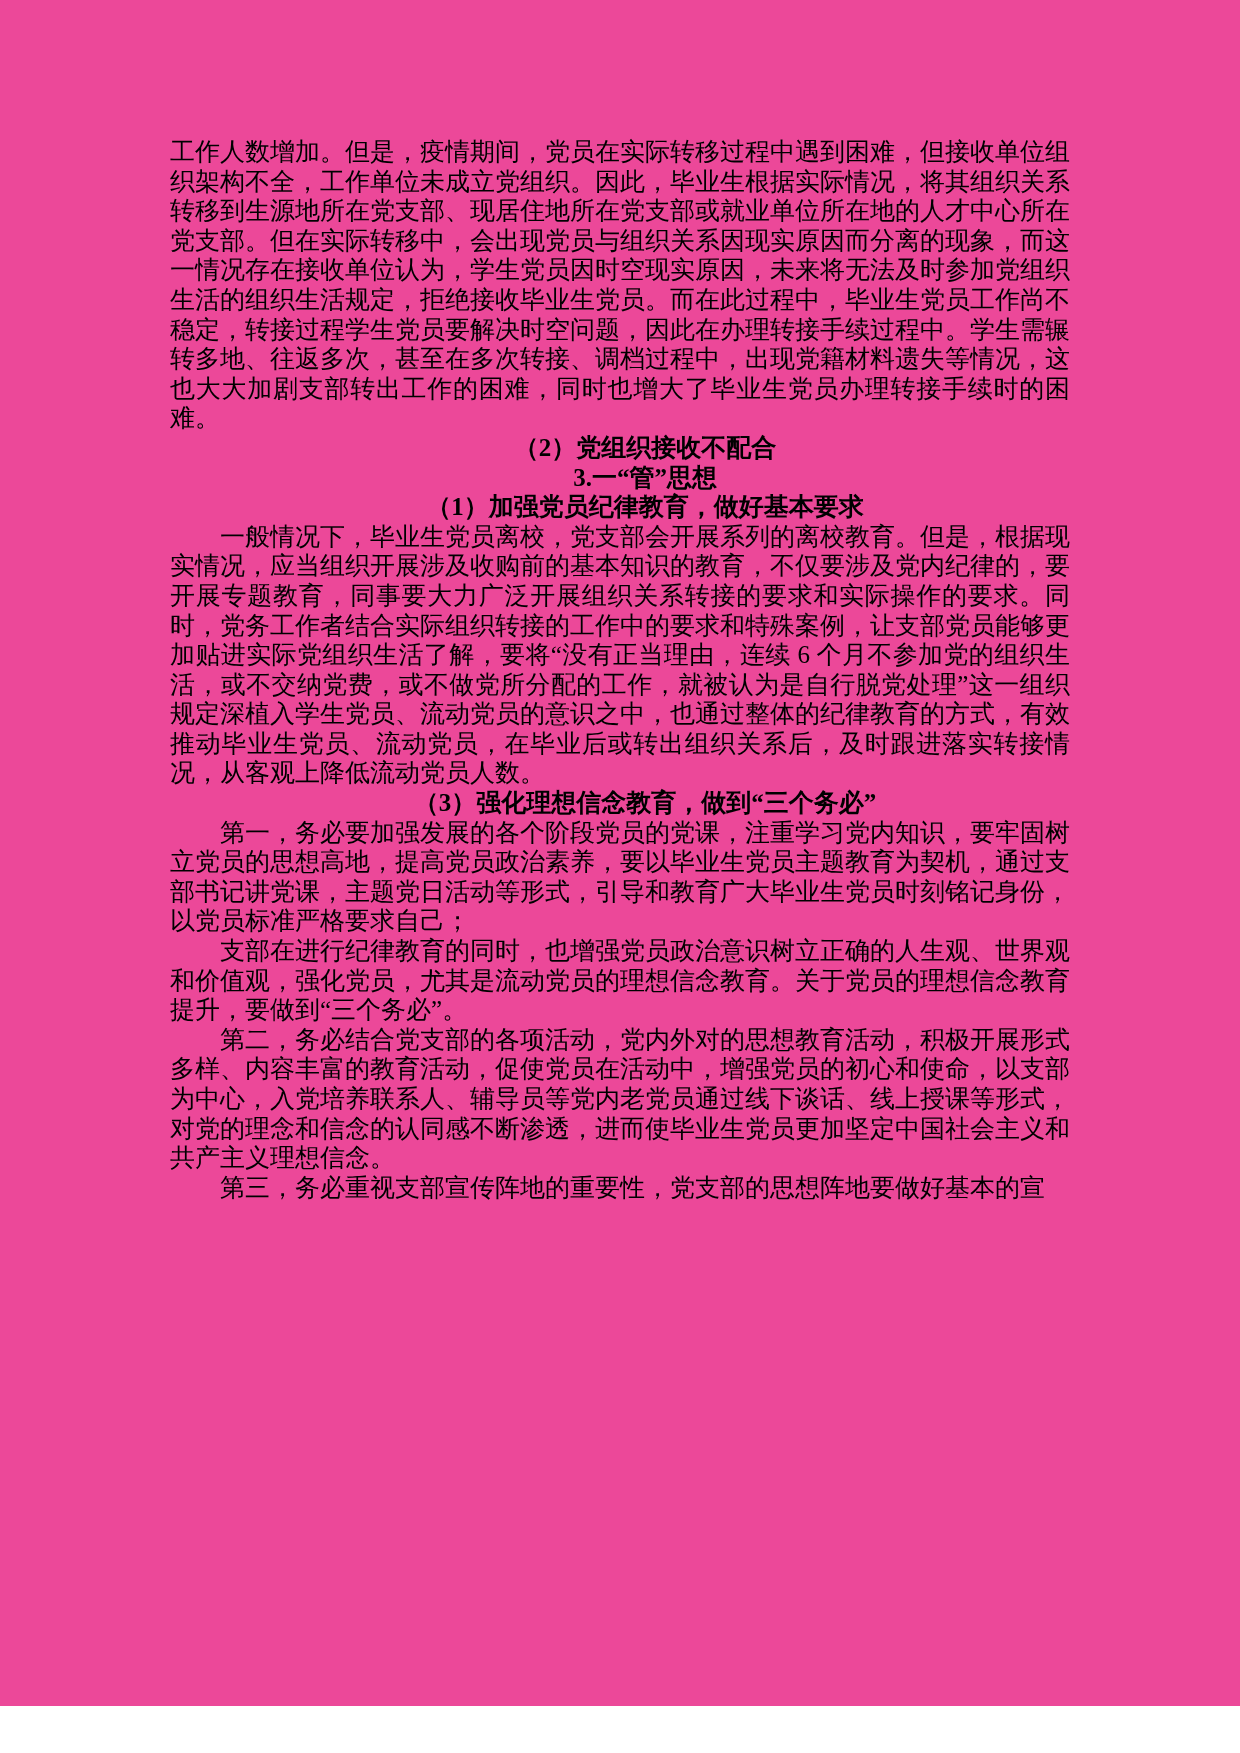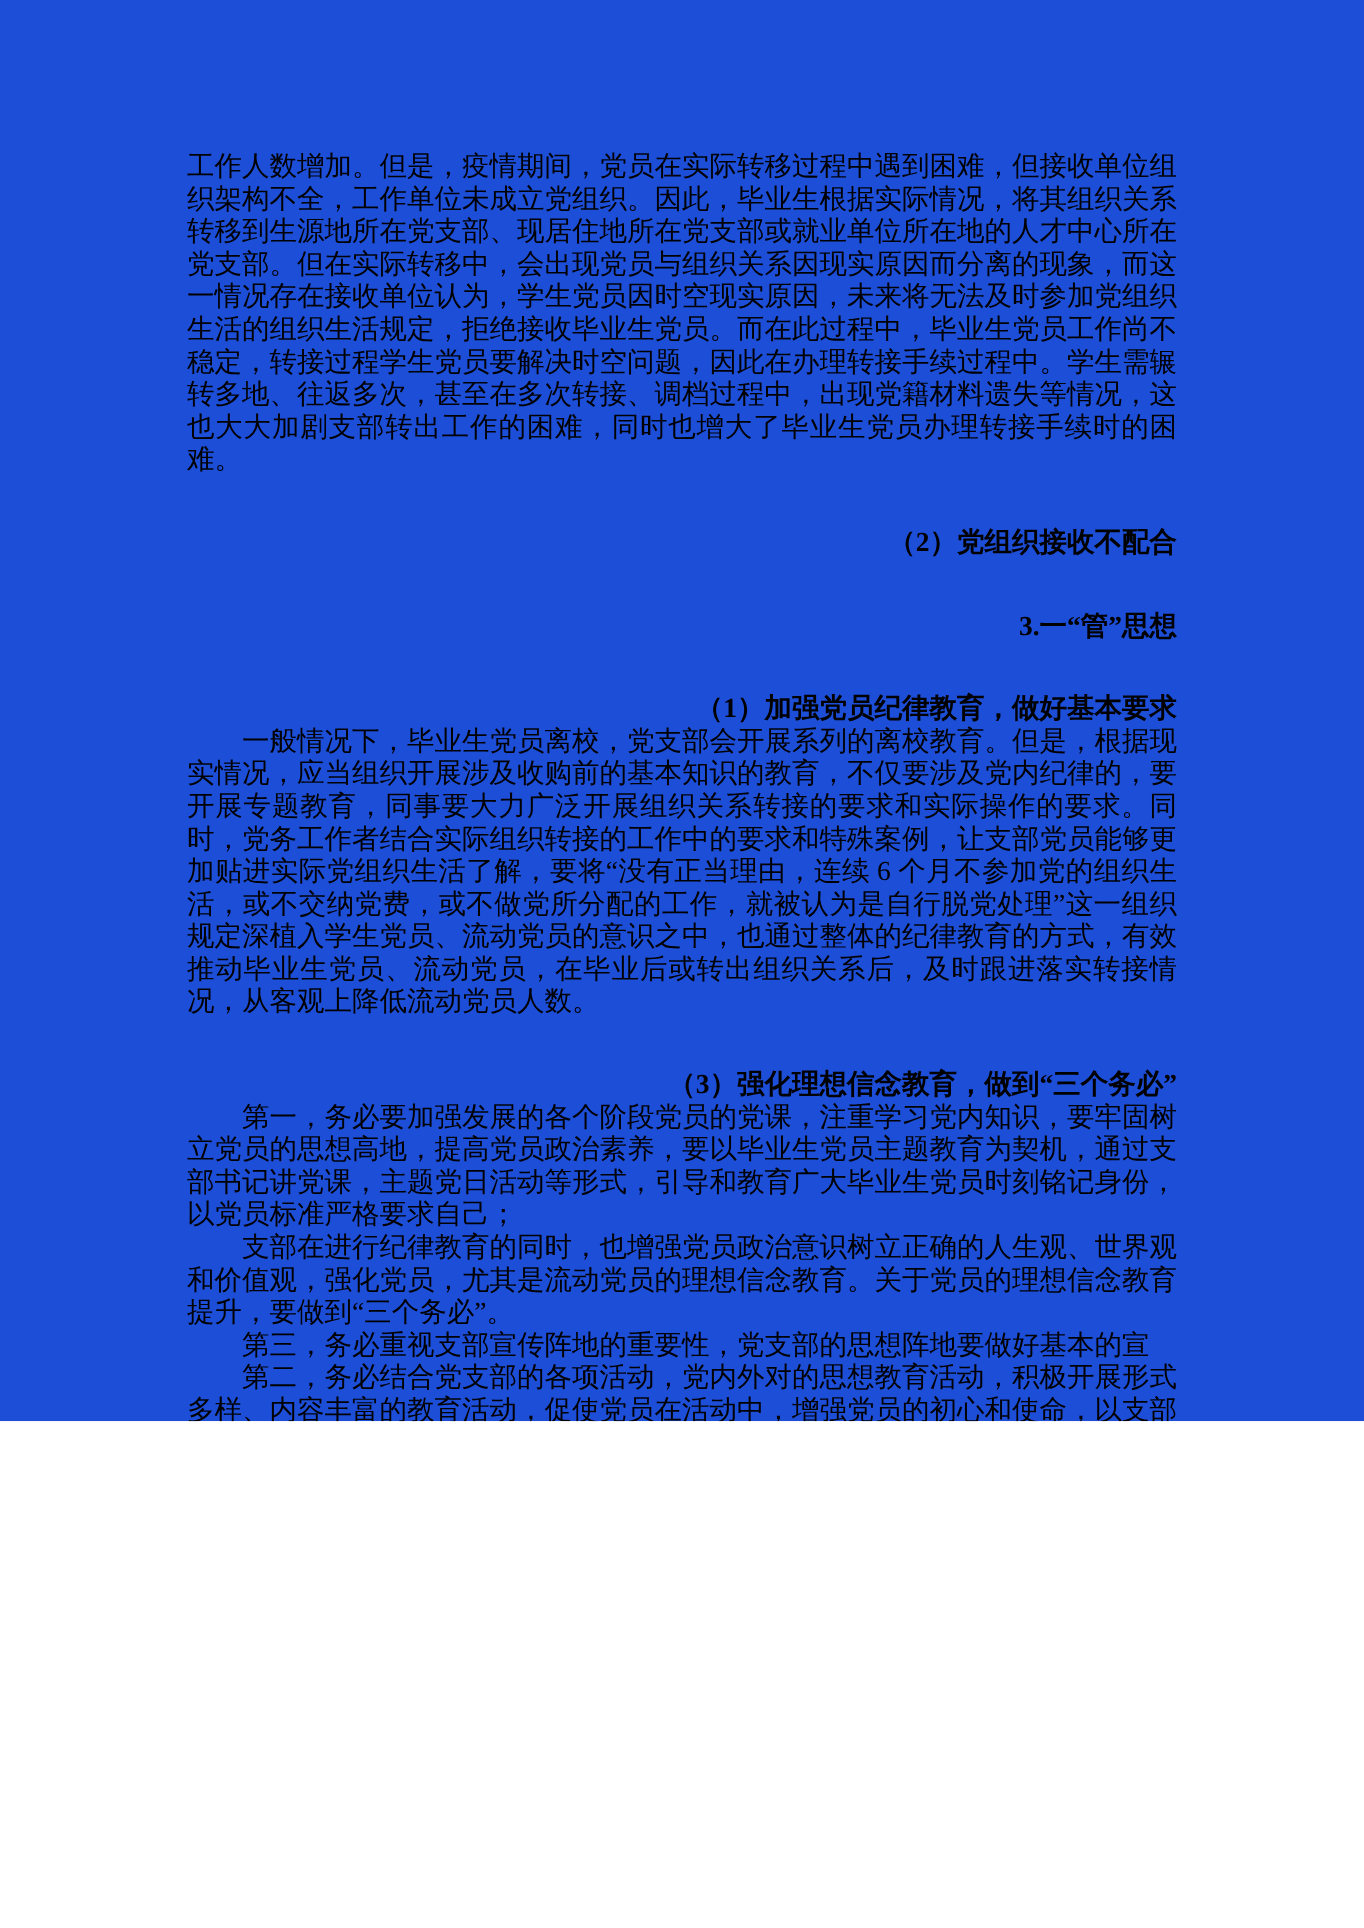--- a/index.html
+++ b/index.html
@@ -3,57 +3,56 @@
 <meta charset="utf-8">
 <style>
   html, body {
     margin: 0;
     padding: 0;
     background: #ffffff;
   }
   .page {
     position: relative;
     width: 1240px;
-    height: 1292px;
-    background: #1d4ed8;
+    height: 1706px;
+    background: #ec4899;
     box-sizing: border-box;
     padding: 137px 170px 60px 170px;
     overflow: hidden;
   }
   .doc {
     font-family: "Liberation Serif", "DejaVu Serif", serif;
     font-size: 25px;
     line-height: 29.6px;
     color: #000000;
   }
   .doc p {
     margin: 0;
     padding: 0;
     text-align: justify;
     text-justify: inter-ideograph;
     word-break: break-all;
   }
   .doc p.heading {
     font-weight: bold;
-    text-align: right;
-    margin-top: 46px;
+    text-align: center;
   }
   .doc p.indent {
     text-indent: 2em;
   }
 </style>
 </head>
 <body>
 
 <div class="page">
   <div class="doc">
       <p class="para">工作人数增加。但是，疫情期间，党员在实际转移过程中遇到困难，但接收单位组织架构不全，工作单位未成立党组织。因此，毕业生根据实际情况，将其组织关系转移到生源地所在党支部、现居住地所在党支部或就业单位所在地的人才中心所在党支部。但在实际转移中，会出现党员与组织关系因现实原因而分离的现象，而这一情况存在接收单位认为，学生党员因时空现实原因，未来将无法及时参加党组织生活的组织生活规定，拒绝接收毕业生党员。而在此过程中，毕业生党员工作尚不稳定，转接过程学生党员要解决时空问题，因此在办理转接手续过程中。学生需辗转多地、往返多次，甚至在多次转接、调档过程中，出现党籍材料遗失等情况，这也大大加剧支部转出工作的困难，同时也增大了毕业生党员办理转接手续时的困难。</p>
       <p class="heading indent">（2）党组织接收不配合</p>
       <p class="heading indent">3.一“管”思想</p>
       <p class="heading indent">（1）加强党员纪律教育，做好基本要求</p>
       <p class="para indent">一般情况下，毕业生党员离校，党支部会开展系列的离校教育。但是，根据现实情况，应当组织开展涉及收购前的基本知识的教育，不仅要涉及党内纪律的，要开展专题教育，同事要大力广泛开展组织关系转接的要求和实际操作的要求。同时，党务工作者结合实际组织转接的工作中的要求和特殊案例，让支部党员能够更加贴进实际党组织生活了解，要将“没有正当理由，连续 6 个月不参加党的组织生活，或不交纳党费，或不做党所分配的工作，就被认为是自行脱党处理”这一组织规定深植入学生党员、流动党员的意识之中，也通过整体的纪律教育的方式，有效推动毕业生党员、流动党员，在毕业后或转出组织关系后，及时跟进落实转接情况，从客观上降低流动党员人数。</p>
       <p class="heading indent">（3）强化理想信念教育，做到“三个务必”</p>
       <p class="para indent">第一，务必要加强发展的各个阶段党员的党课，注重学习党内知识，要牢固树立党员的思想高地，提高党员政治素养，要以毕业生党员主题教育为契机，通过支部书记讲党课，主题党日活动等形式，引导和教育广大毕业生党员时刻铭记身份，以党员标准严格要求自己；</p>
       <p class="para indent">支部在进行纪律教育的同时，也增强党员政治意识树立正确的人生观、世界观和价值观，强化党员，尤其是流动党员的理想信念教育。关于党员的理想信念教育提升，要做到“三个务必”。</p>
+      <p class="para indent">第二，务必结合党支部的各项活动，党内外对的思想教育活动，积极开展形式多样、内容丰富的教育活动，促使党员在活动中，增强党员的初心和使命，以支部为中心，入党培养联系人、辅导员等党内老党员通过线下谈话、线上授课等形式，对党的理念和信念的认同感不断渗透，进而使毕业生党员更加坚定中国社会主义和共产主义理想信念。</p>
       <p class="para indent">第三，务必重视支部宣传阵地的重要性，党支部的思想阵地要做好基本的宣</p>
-      <p class="para indent">第二，务必结合党支部的各项活动，党内外对的思想教育活动，积极开展形式多样、内容丰富的教育活动，促使党员在活动中，增强党员的初心和使命，以支部为中心，入党培养联系人、辅导员等党内老党员通过线下谈话、线上授课等形式，对党的理念和信念的认同感不断渗透，进而使毕业生党员更加坚定中国社会主义和共产主义理想信念。</p>
     </div>
 </div>
 
 </body></html>

